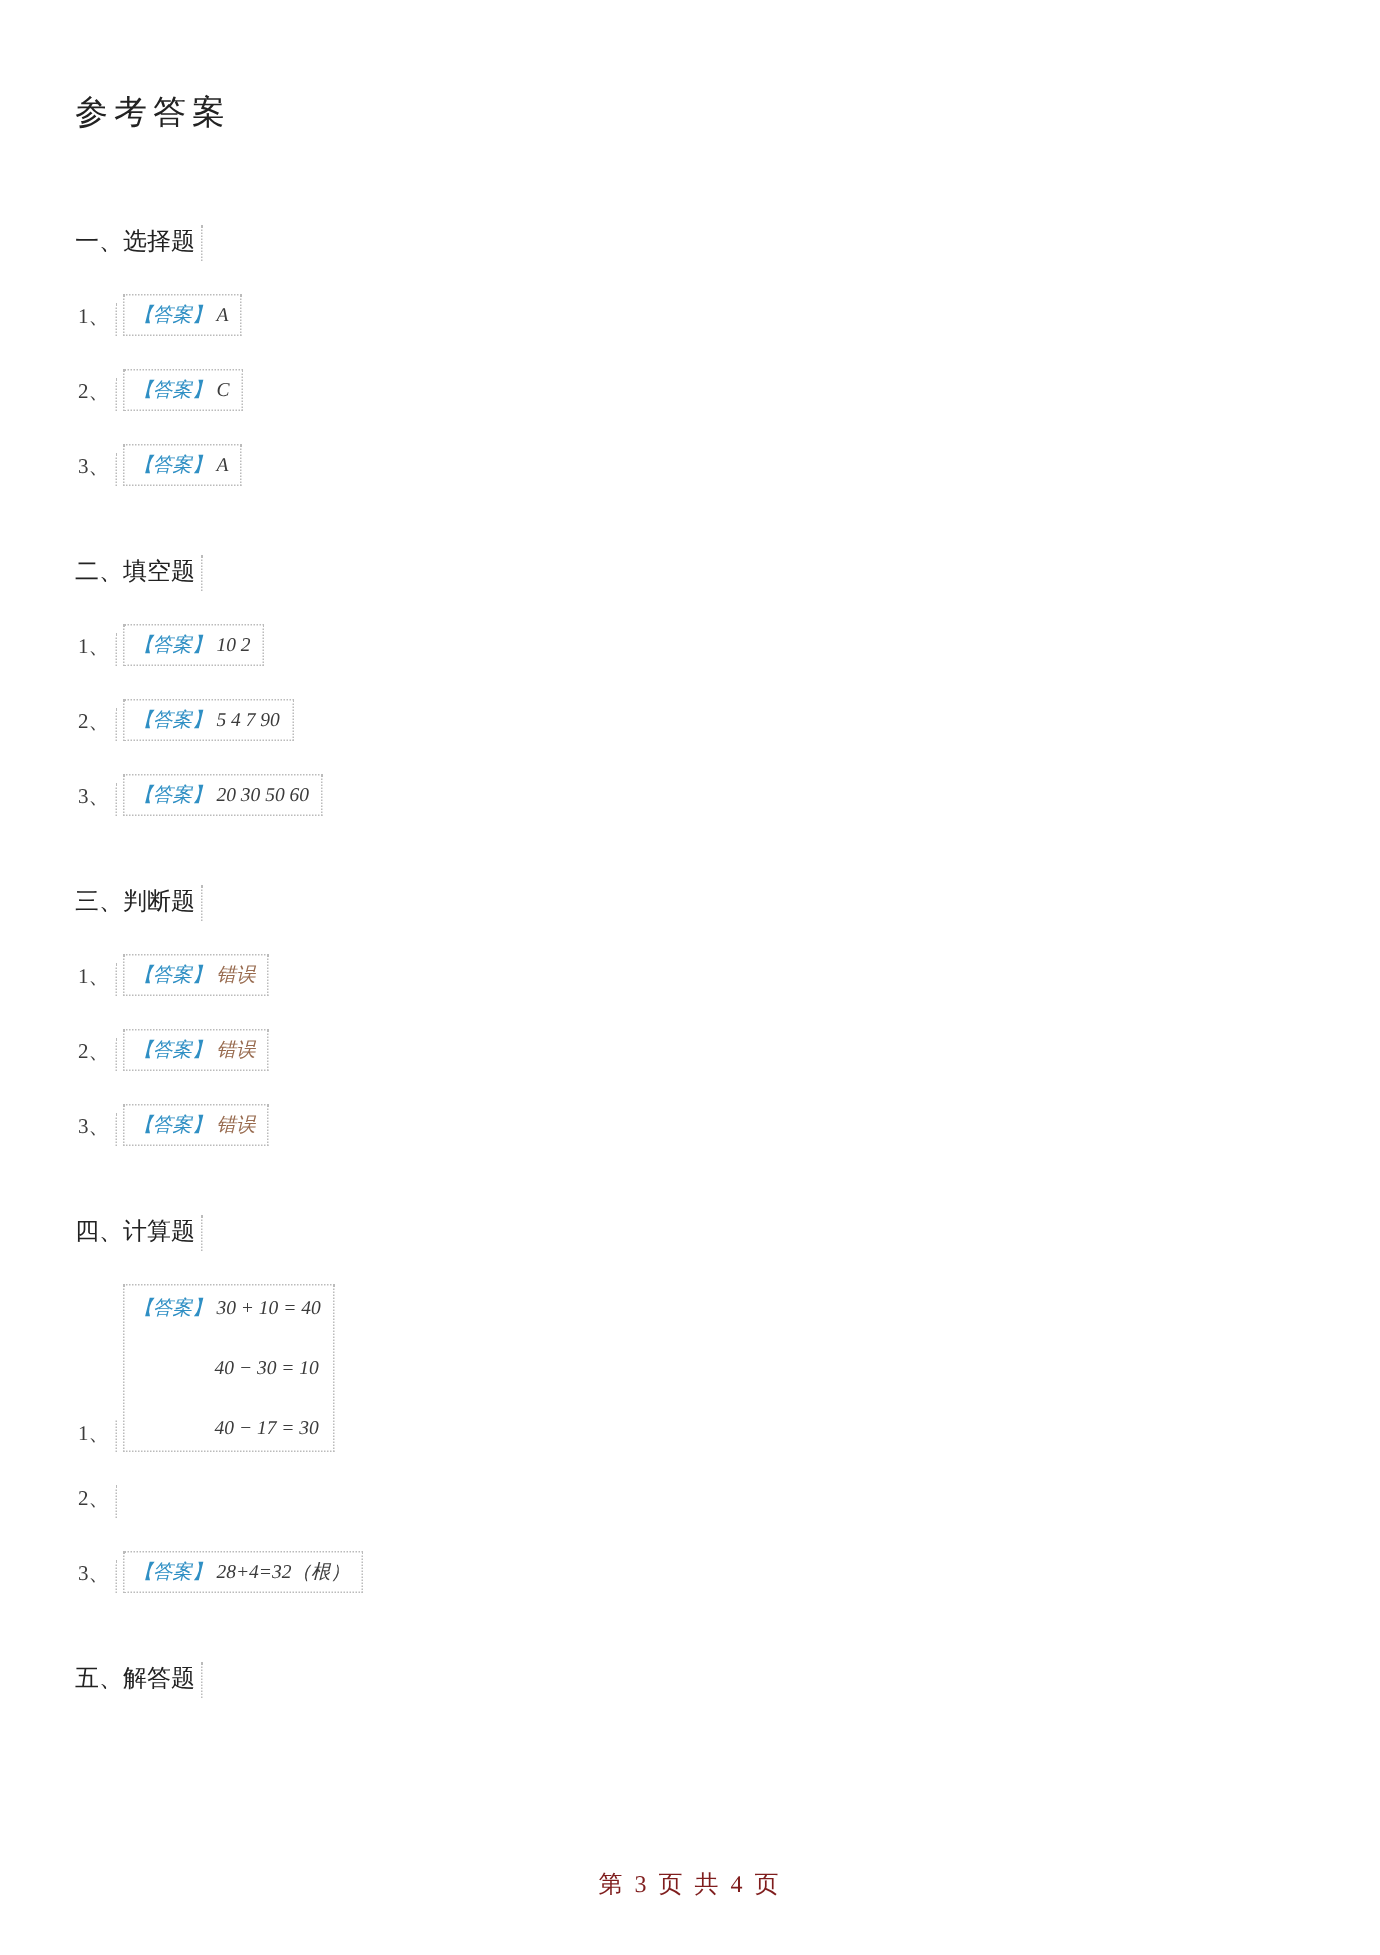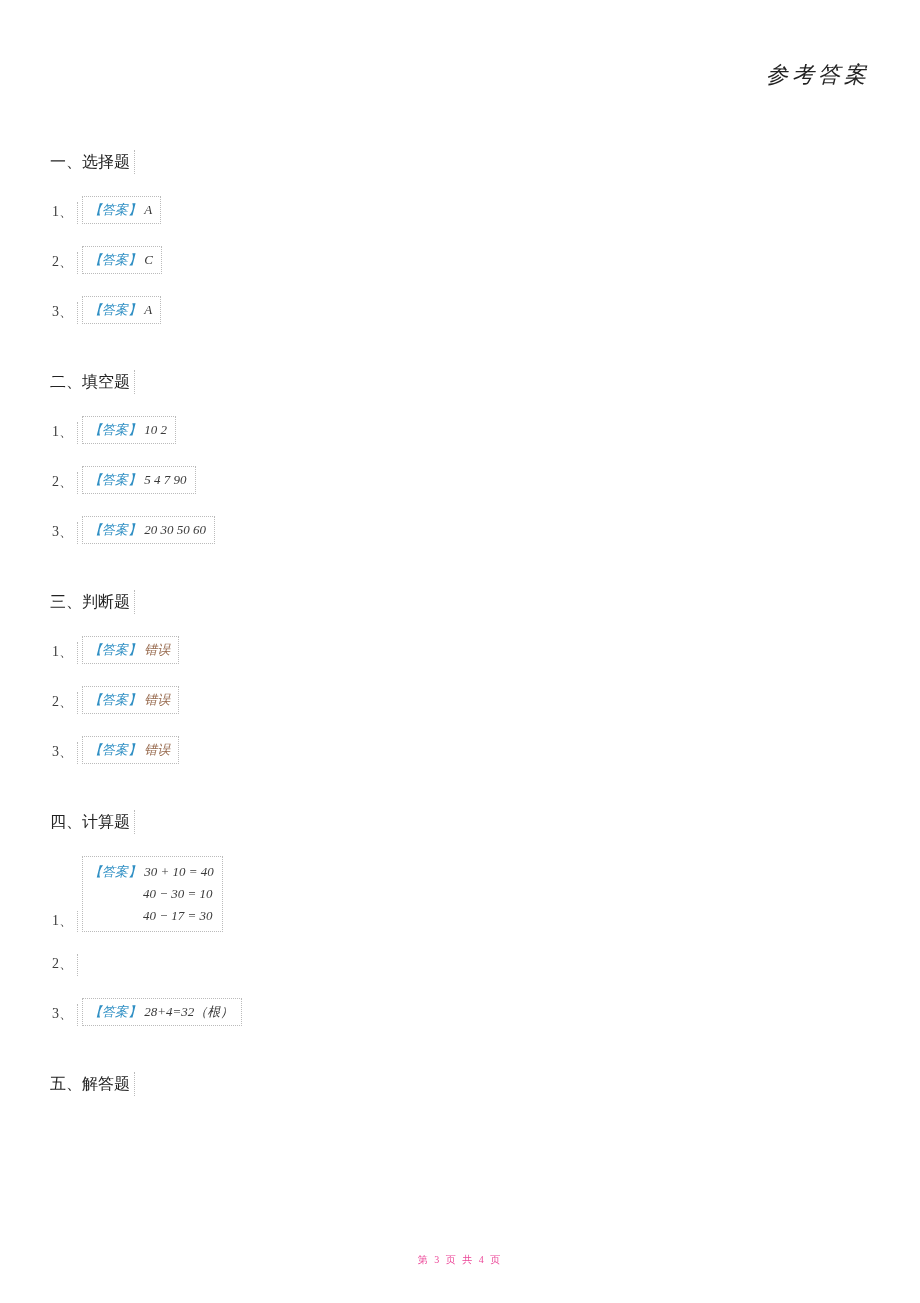--- a/index.html
+++ b/index.html
@@ -7,25 +7,24 @@
     margin: 0;
     background: #ffffff;
     font-family: "SimSun", "Songti SC", serif;
     color: #222;
     width: 920px;
     min-height: 1303px;
     position: relative;
     padding: 60px 50px 0 50px;
   }
   .title {
-    text-align: right;
+    text-align: left;
     font-size: 22px;
     letter-spacing: 4px;
     margin-bottom: 36px;
-    font-style: italic;
   }
   .section-header {
     font-size: 16px;
     margin: 24px 0 22px 0;
     display: inline-block;
     border-right: 1px dotted #bbb;
     padding-right: 4px;
     line-height: 1.5;
   }
   .row {
@@ -57,30 +56,30 @@
     font-weight: normal;
   }
   .val {
     color: #3b3b3b;
   }
   .val-err {
     color: #986b4f;
     text-align: right;
   }
   .ans-line { display: block; }
-  .ans-indent { padding-left: 54px; }
+  .ans-indent { padding-left: 54px; margin-top: 18px; }
   .footer {
     position: absolute;
     bottom: 36px;
     left: 0;
     right: 0;
     text-align: center;
-    font-size: 10px;
+    font-size: 16px;
     letter-spacing: 2px;
-    color: #ec4899;
+    color: #7f1d1d;
   }
 </style>
 </head>
 <body>
 
 
 
 <div class="title">参考答案</div>
 
 

